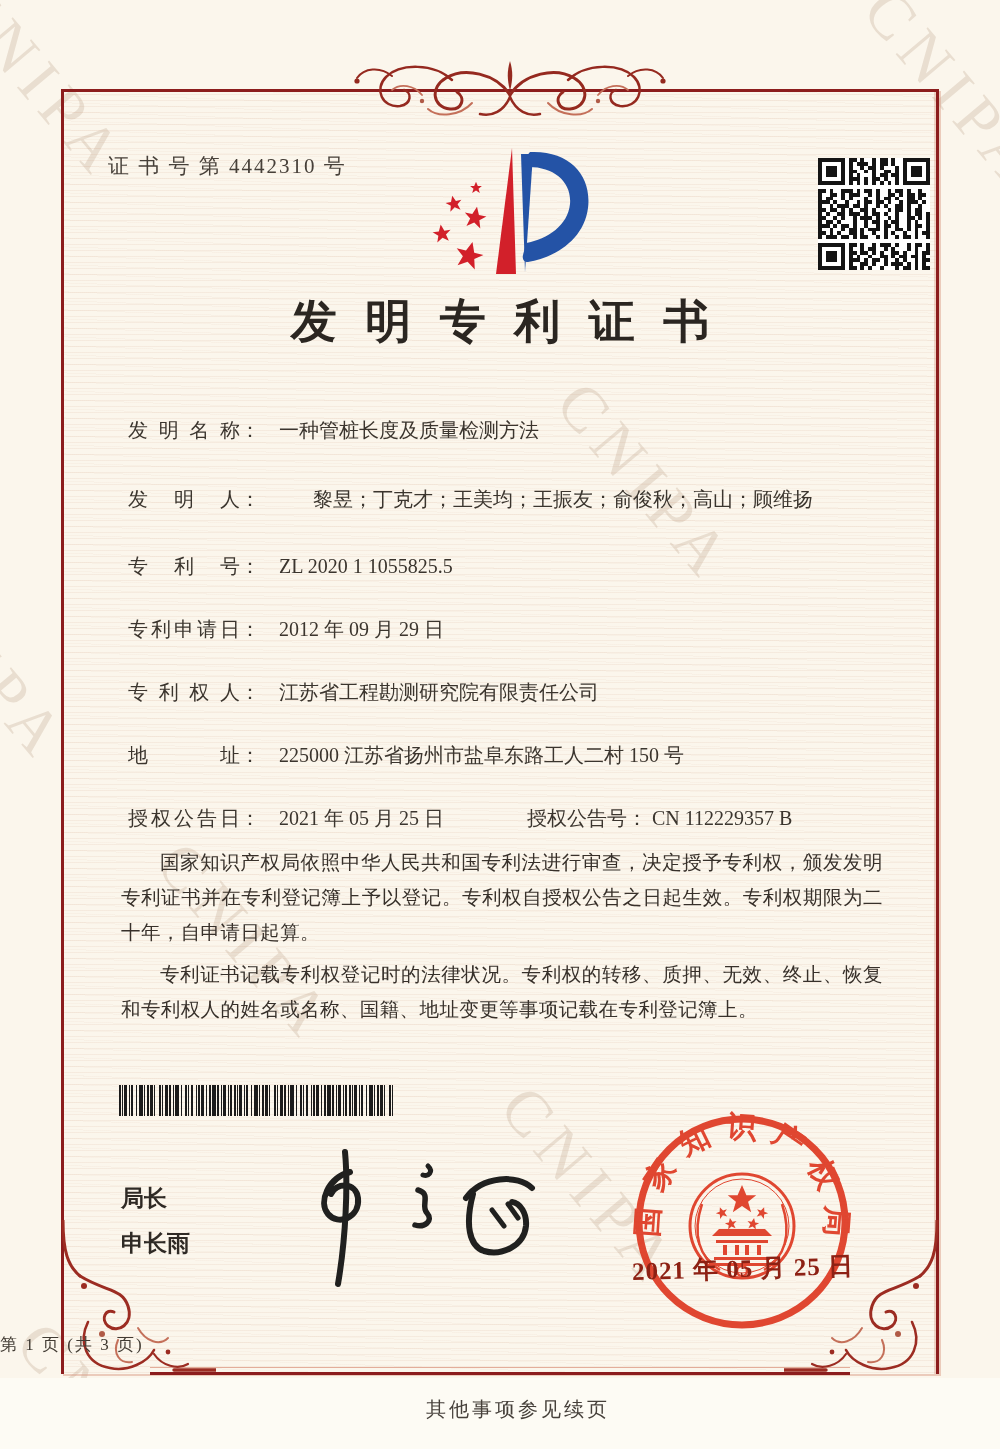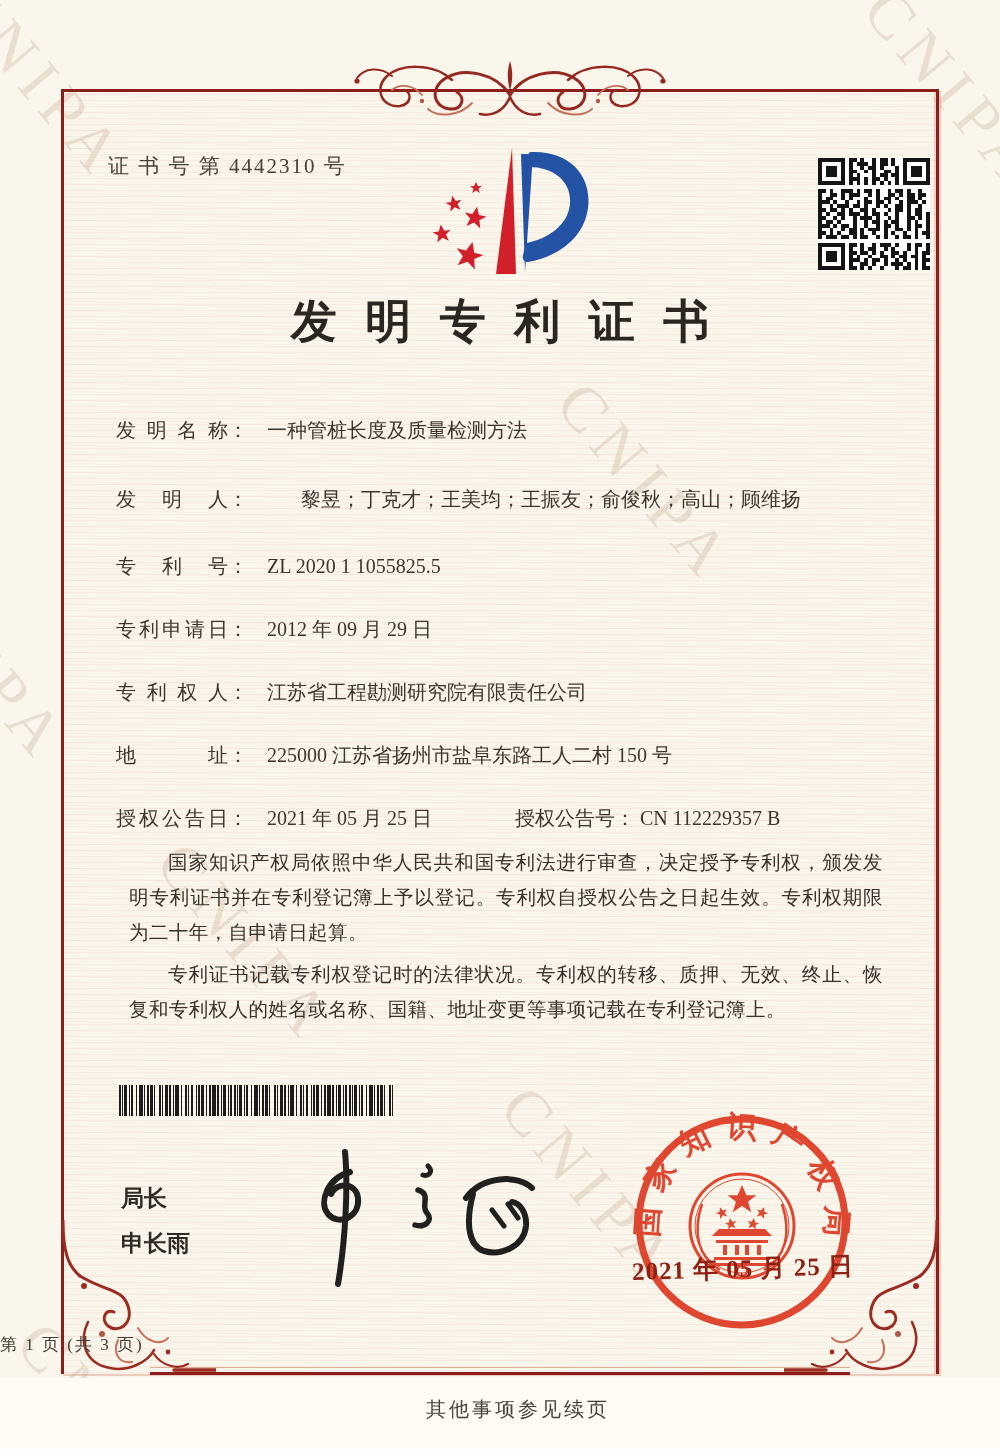--- a/index.html
+++ b/index.html
@@ -35,31 +35,31 @@
     white-space:nowrap;z-index:0;user-select:none;
   }
   .cert-no{position:absolute;left:108px;top:152px;font-size:21px;letter-spacing:2px;color:#474039;}
   .logo{position:absolute;left:428px;top:146px;width:164px;height:142px;}
   .qr{position:absolute;left:818px;top:158px;width:112px;height:112px;}
   .title{
     position:absolute;left:0;right:0;top:291px;text-align:center;
     font-size:46px;font-weight:700;color:#2b2621;
     letter-spacing:.62em;text-indent:.62em;
   }
-  .row{position:absolute;left:116px;font-size:20px;color:#3b352e;line-height:33px;white-space:nowrap;}
+  .row{position:absolute;left:128px;font-size:20px;color:#3b352e;line-height:33px;white-space:nowrap;}
   .flabel{display:inline-block;width:112px;text-align:justify;text-align-last:justify;vertical-align:top;}
   .colon{vertical-align:top;}
   .fval{margin-left:14px;vertical-align:top;display:inline-block;}
   .fval2{display:inline-block;white-space:normal;width:640px;margin-left:48px;}
   .row2{display:inline-block;margin-left:78px;}
   .paras{
     position:absolute;left:121px;right:117px;top:845px;
     font-size:19.5px;line-height:35px;color:#37302a;text-align:justify;letter-spacing:.4px;
   }
-  .paras p{margin:0 0 7px 8px;text-indent:2em;}
+  .paras p{margin:0 0 7px 0;text-indent:2em;}
   .barcode{position:absolute;left:119px;top:1085px;width:276px;height:31px;}
   .director{position:absolute;left:121px;top:1176px;font-family:"Liberation Sans","DejaVu Sans",sans-serif;font-weight:700;font-size:23px;color:#2f2a25;line-height:45px;}
   .signature{position:absolute;left:268px;top:1142px;width:280px;height:160px;z-index:3;}
   .seal{position:absolute;left:630px;top:1110px;width:224px;height:224px;z-index:4;opacity:.93;}
   .seal-date{
     position:absolute;left:598px;top:1252px;width:290px;text-align:center;z-index:5;
     font-size:25px;font-weight:700;color:#8d2114;letter-spacing:1px;transform:rotate(-1.5deg);
   }
   .page-no{position:absolute;left:0;right:0;top:1333px;text-align:left;font-size:17px;color:#413b33;letter-spacing:2px;}
   .footer-note{position:absolute;left:0;right:0;top:1396px;text-align:center;font-size:20px;color:#46403a;letter-spacing:3px;padding-left:36px;}

